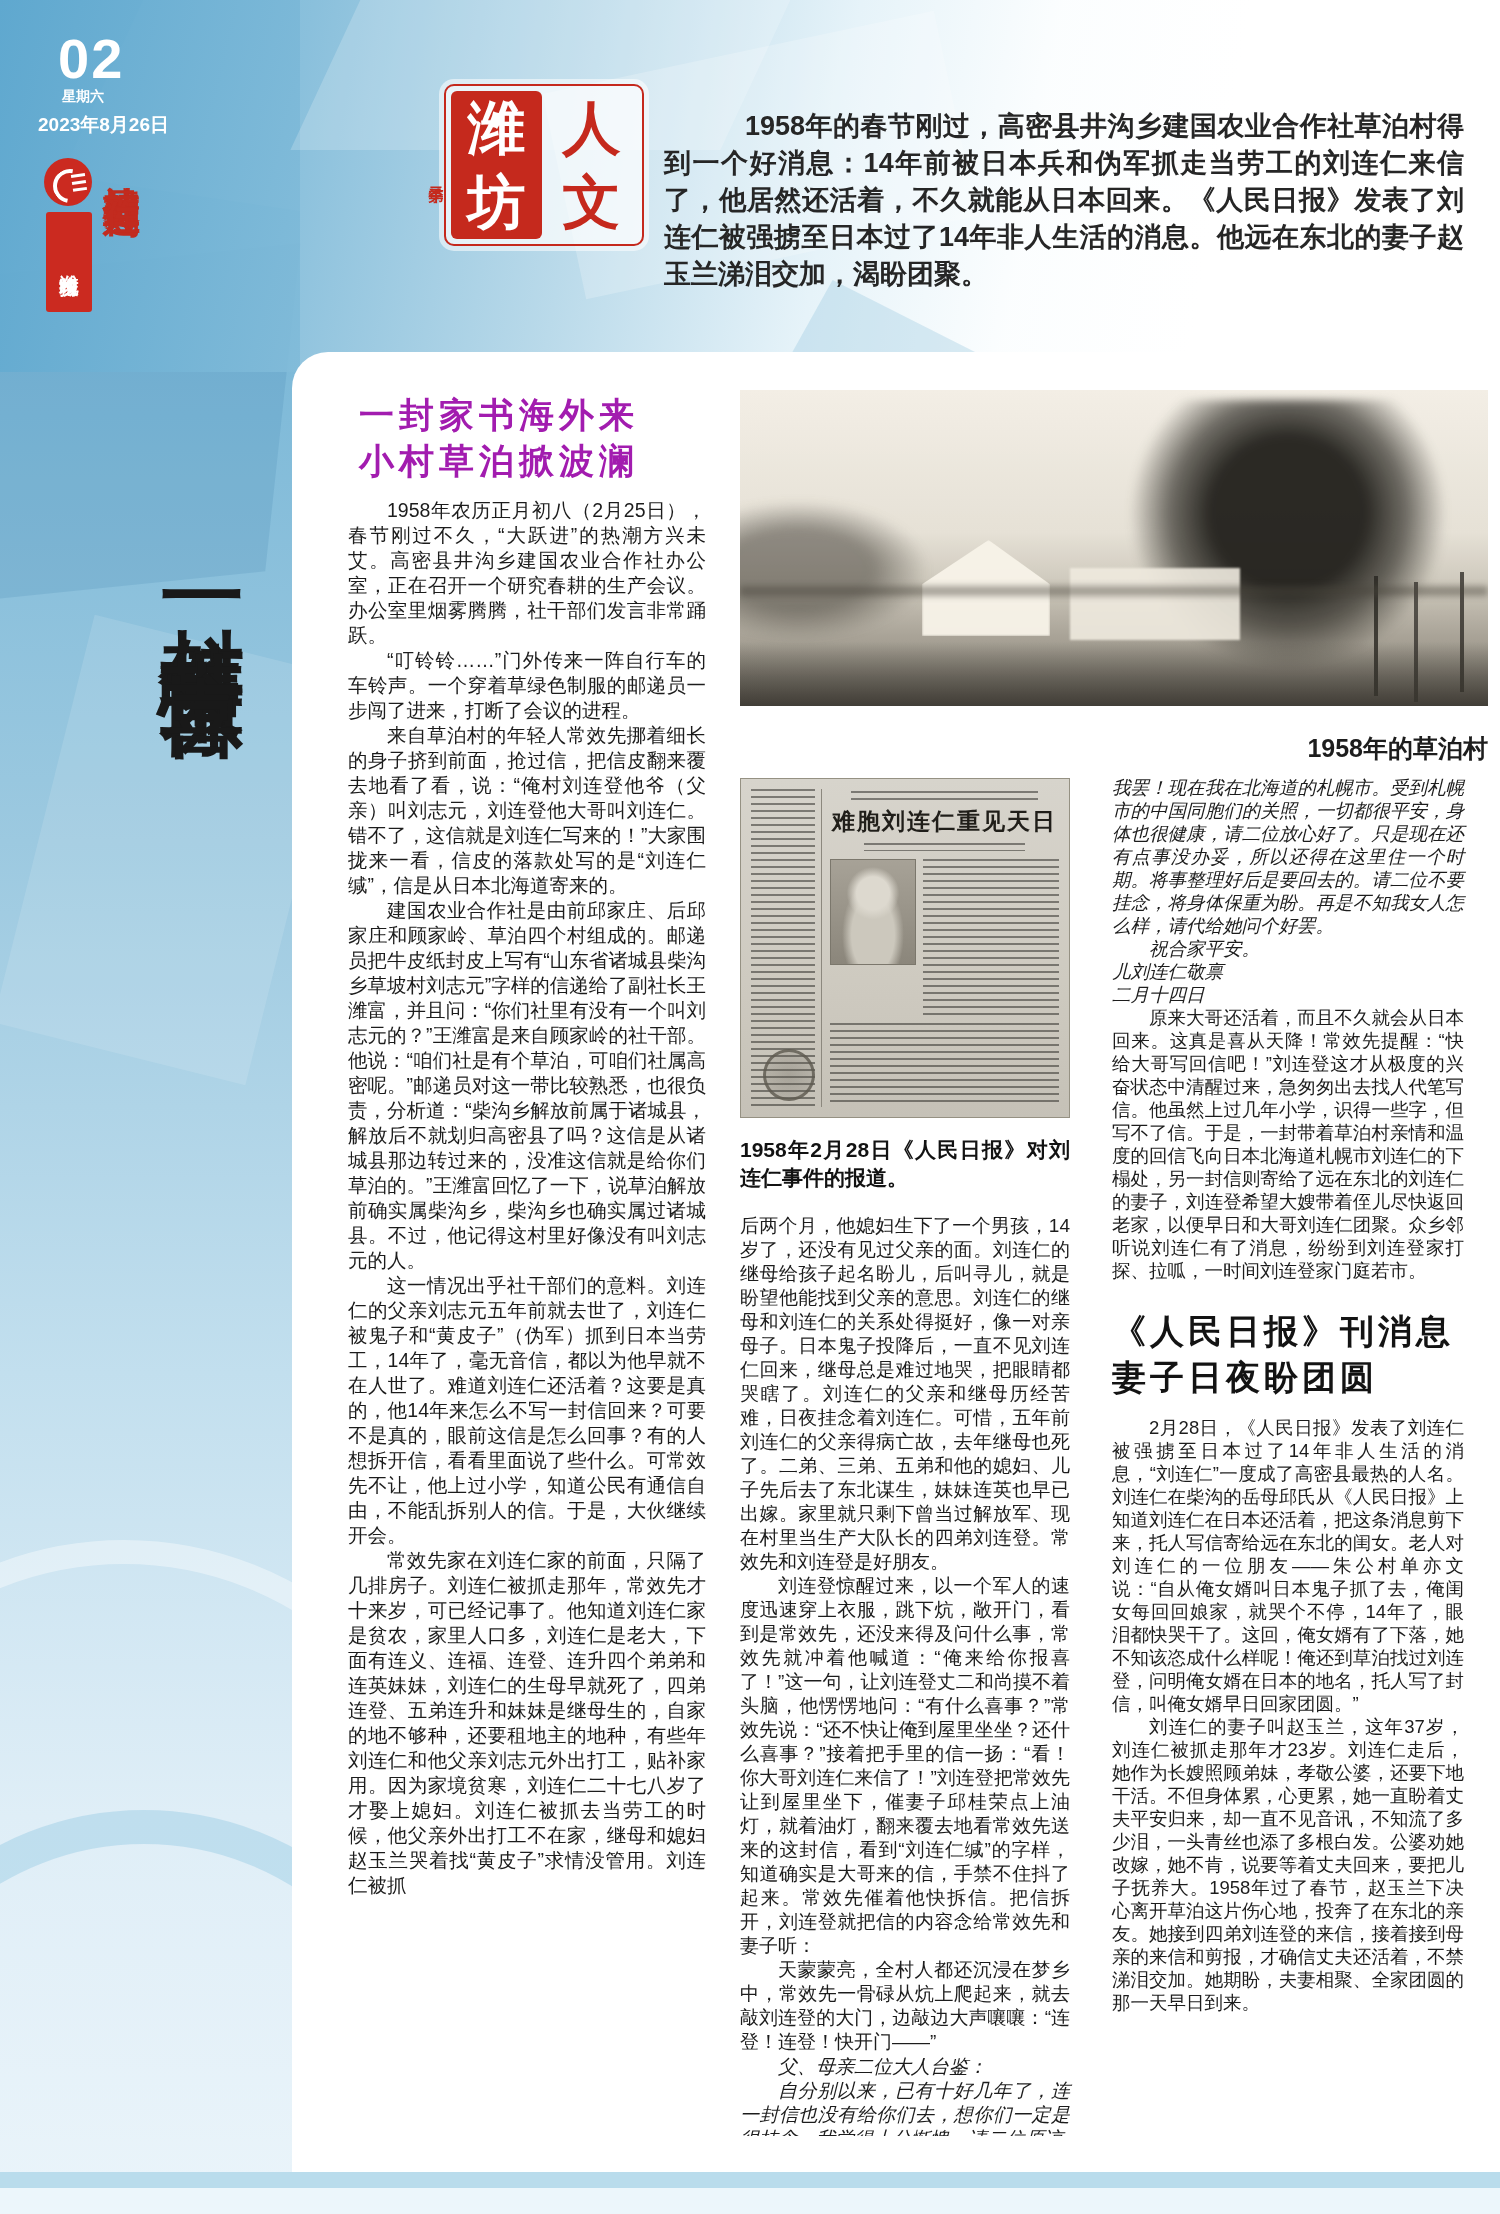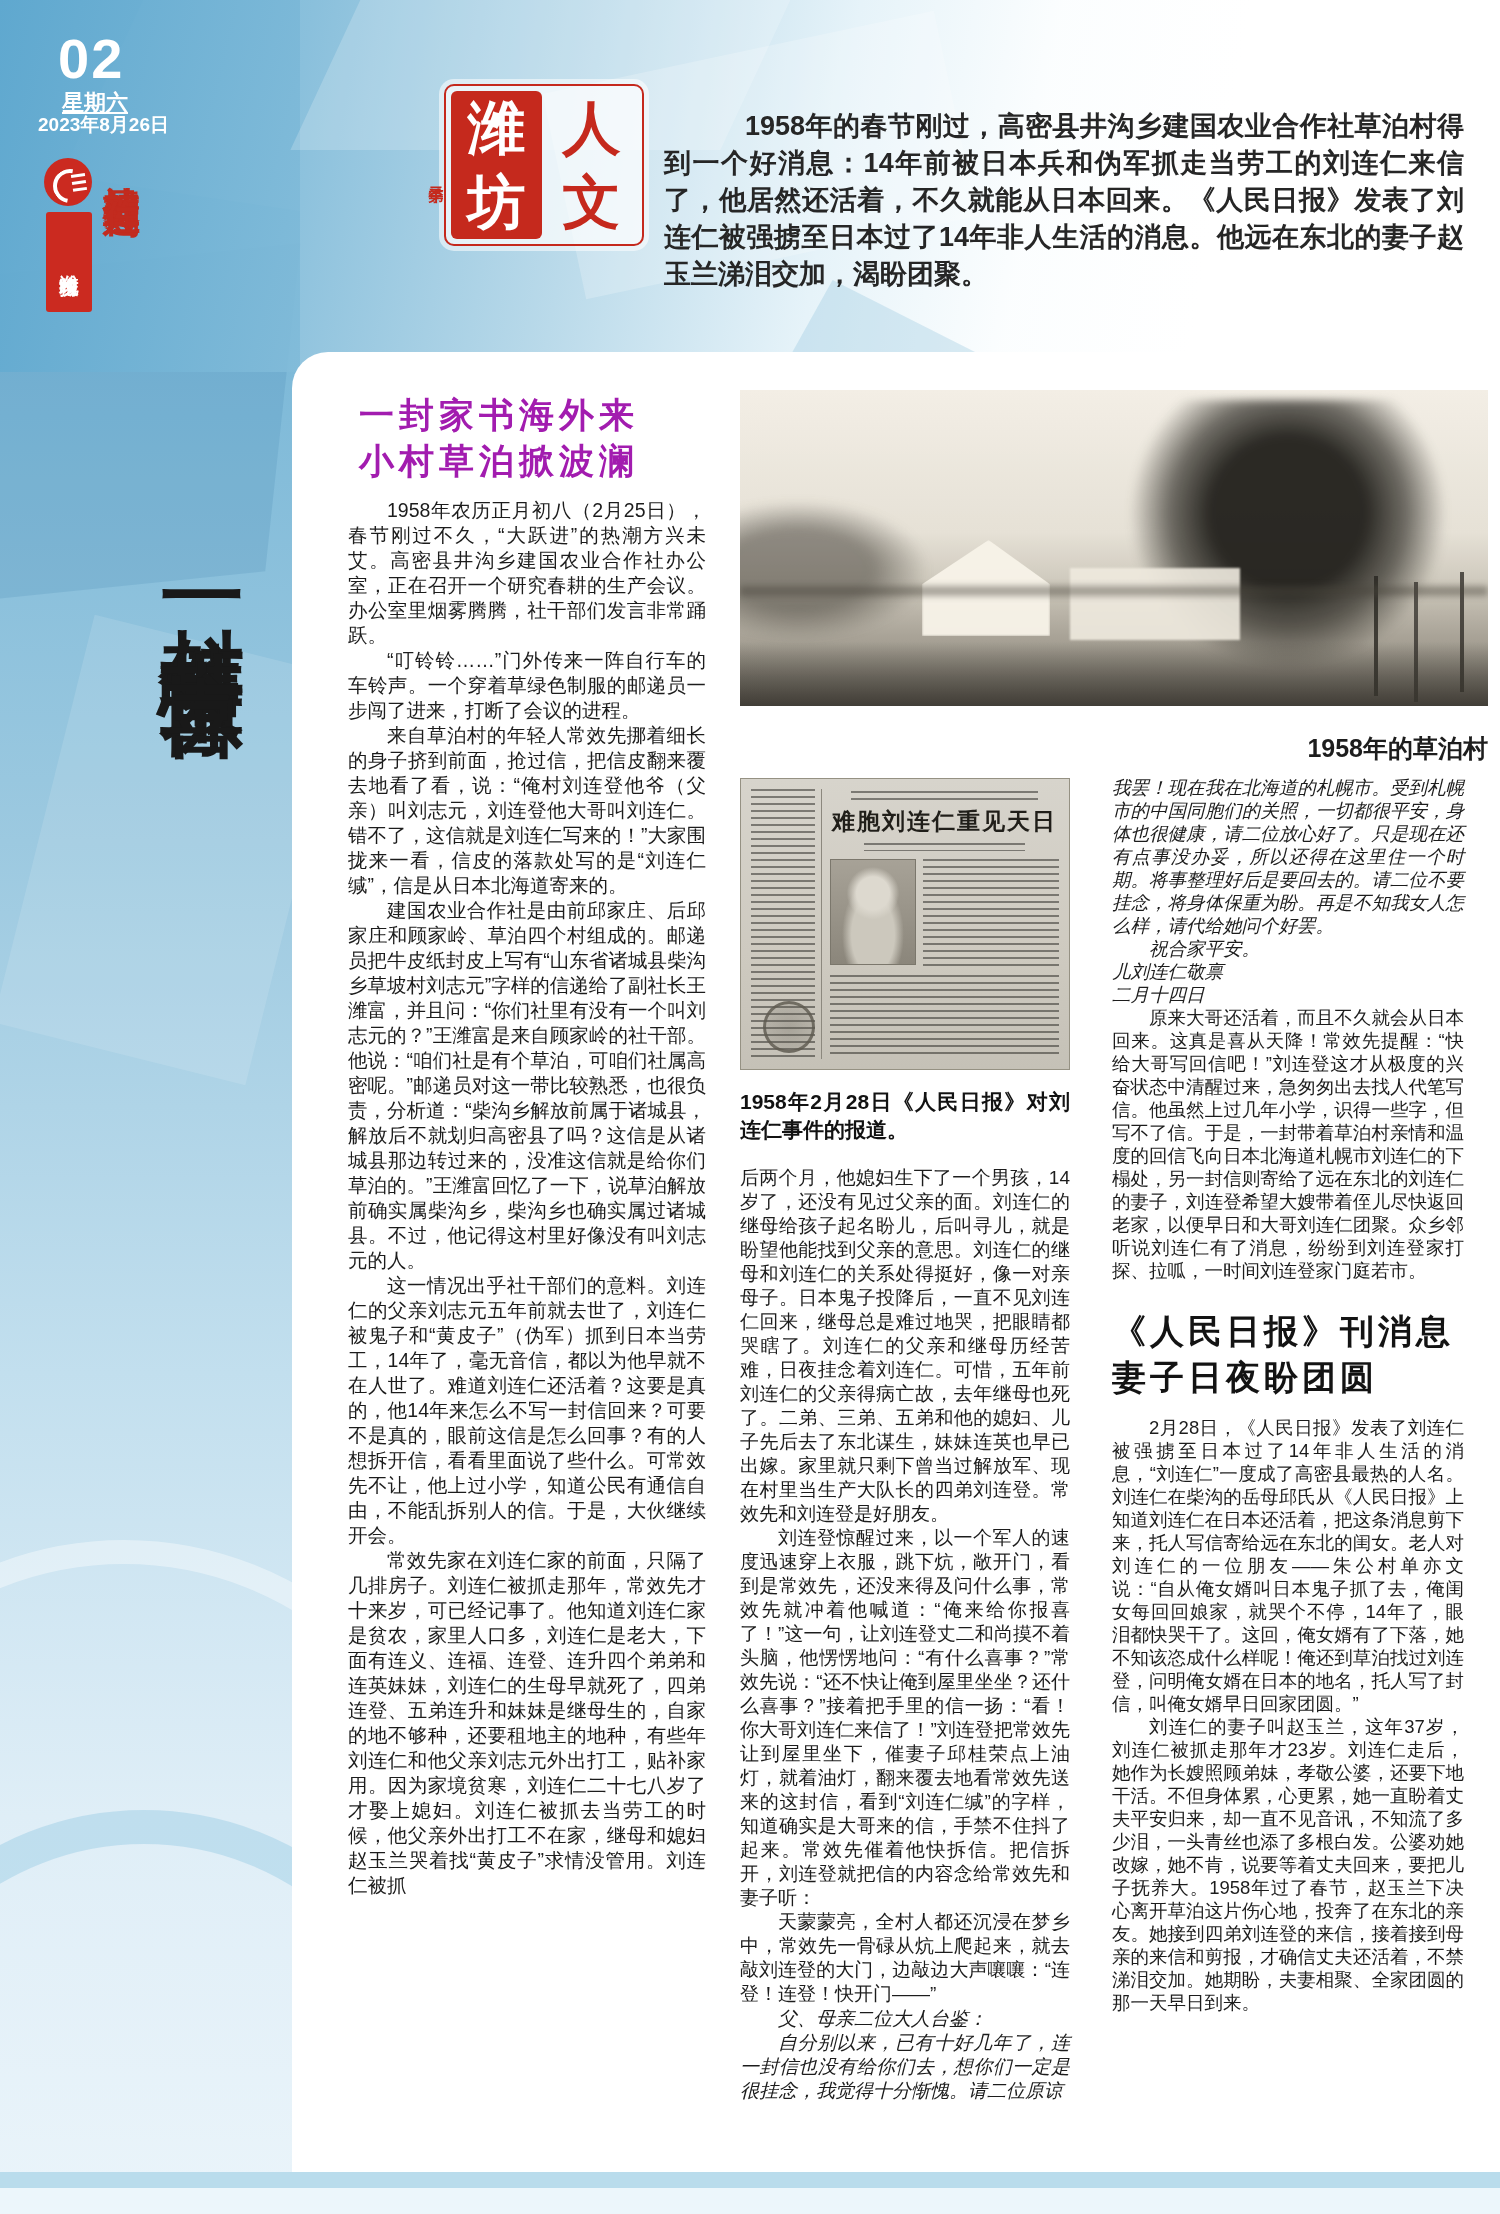--- a/index.html
+++ b/index.html
@@ -20,21 +20,21 @@
   .bg-top { position:absolute; left:0; top:0; width:1500px; height:372px;
     background:linear-gradient(100deg, rgba(95,168,207,0.95) 0%, rgba(125,185,216,0.9) 20%, rgba(160,204,226,0.75) 38%,
                rgba(205,231,243,0.5) 55%, rgba(240,249,252,0.25) 68%, rgba(255,255,255,0) 80%); }
   .f4 { left:330px; top:-20px; width:430px; height:170px; background:rgba(255,255,255,0.2); transform:skew(-25deg); }
   .f5 { left:560px; top:50px; width:400px; height:210px; background:rgba(255,255,255,0.22); transform:rotate(-12deg); }
   .f6 { left:760px; top:280px; width:330px; height:130px; background:rgba(140,192,218,0.30); clip-path:polygon(0 100%,22% 0,100% 100%); }
   .card { position:absolute; left:292px; top:352px; width:1208px; height:1800px; background:#ffffff; border-radius:36px 0 0 0; }
 
   
   .pagenum { position:absolute; left:58px; top:26px; color:#fff; font-size:56px; font-weight:800; letter-spacing:2px; }
-  .weekday { position:absolute; left:62px; top:88px; color:#fff; font-size:22px; font-weight:600;text-decoration:underline; }
+  .weekday { position:absolute; left:62px; top:88px; color:#fff; font-size:14px; font-weight:600; }
   .dateline { position:absolute; left:38px; top:112px; color:#fff; font-size:19px; font-weight:600; }
   .logo-icon { position:absolute; left:44px; top:158px; width:48px; height:48px; border-radius:50%; background:#cb2a20; }
   .logo-icon::before { content:""; position:absolute; left:9px; top:11px; width:26px; height:26px; border-radius:50%;
       border:4px solid transparent; border-top-color:#fff; border-left-color:#fff; transform:rotate(-35deg); }
   .logo-icon::after { content:""; position:absolute; right:7px; top:16px; width:14px; height:3px; background:#fff;
       box-shadow:0 7px 0 #fff, 0 14px 0 #fff; transform:rotate(-8deg); }
   .logo-box { position:absolute; left:46px; top:212px; width:46px; height:100px; background:#cb2a20; border-radius:3px;
       color:#fff; writing-mode:vertical-rl; text-orientation:upright; font-size:19px; font-weight:700;
       display:flex; align-items:center; justify-content:center; letter-spacing:1px; }
   .series { position:absolute; left:96px; top:156px; height:380px; writing-mode:vertical-rl; text-orientation:upright;
@@ -80,21 +80,21 @@
   .col-b { left:740px; top:778px; width:330px; }
   .col-c { left:1112px; top:776px; width:352px; }
   .art-title { font-size:35px; font-weight:800; letter-spacing:5px; line-height:46px; color:#a21caf; margin:0 0 14px 11px; }
   .col-a p.para { font-size:19.5px; line-height:25px; }
   .col-b p.para { font-size:19px; line-height:24px; }
   .col-c p.para { font-size:18.5px; line-height:23px; }
   p.para { text-align:justify; margin:0; text-indent:2em; color:#1c1c1c; }
   p.noindent { text-indent:0; }
 
   
-  .clipping { position:relative; width:330px; height:292px; box-sizing:border-box; border:1px solid #96917f;
+  .clipping { position:relative; width:330px; height:340px; box-sizing:border-box; border:1px solid #96917f;
       background:linear-gradient(180deg,#d8d4ca,#cfcabe 60%,#c6c1b4); padding:10px; display:flex; gap:8px; filter:saturate(0.8); }
   .clip-left { width:64px; border-right:1px solid #8d887b; padding-right:6px; display:flex; flex-direction:column; gap:8px; }
   .lines { background:repeating-linear-gradient(180deg, rgba(50,48,42,0.55) 0 2px, transparent 2px 7px); }
   .clip-left .lines { flex:1; }
   .clip-main { flex:1; display:flex; flex-direction:column; }
   .clip-kicker { height:9px; width:82%; margin:2px auto 6px; }
   .clip-headline { font-family:"DejaVu Serif", serif; font-weight:700; font-size:23px; letter-spacing:2px;
       color:#201e18; text-align:center; margin:0 0 6px 0; }
   .clip-sub { height:8px; width:70%; margin:0 auto 8px; }
   .clip-row { display:flex; gap:7px; flex:1; }

